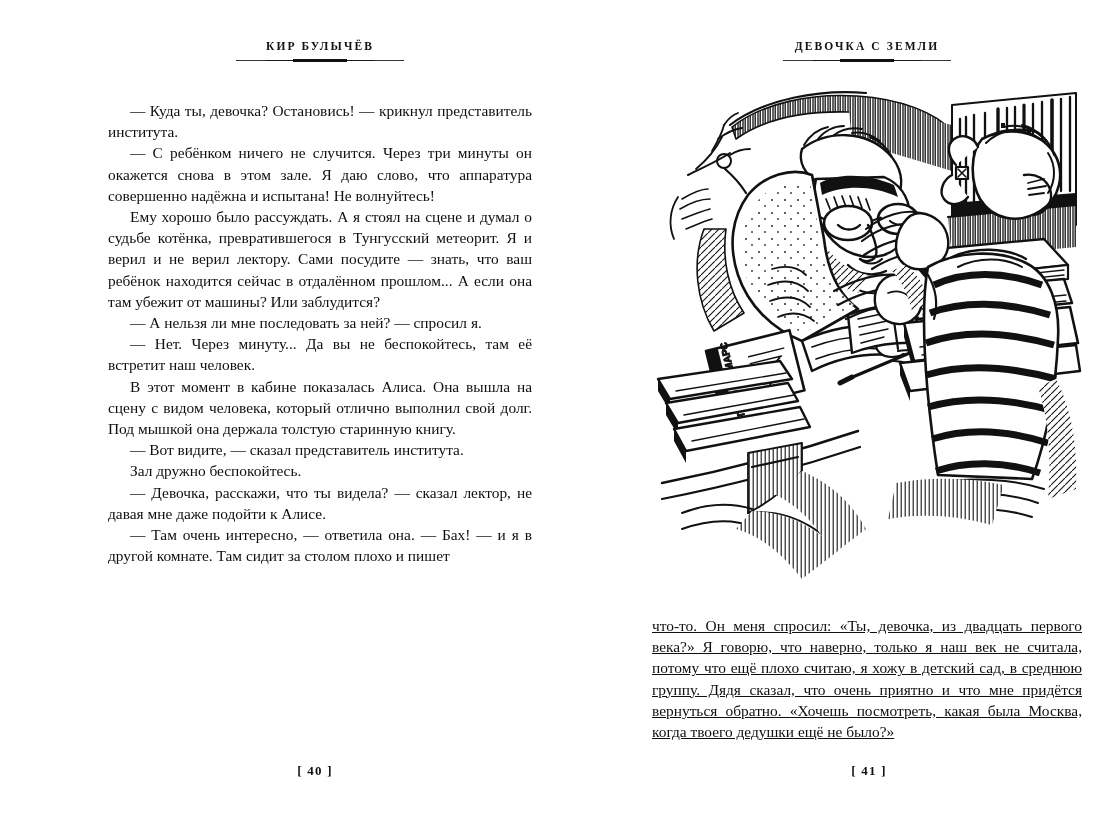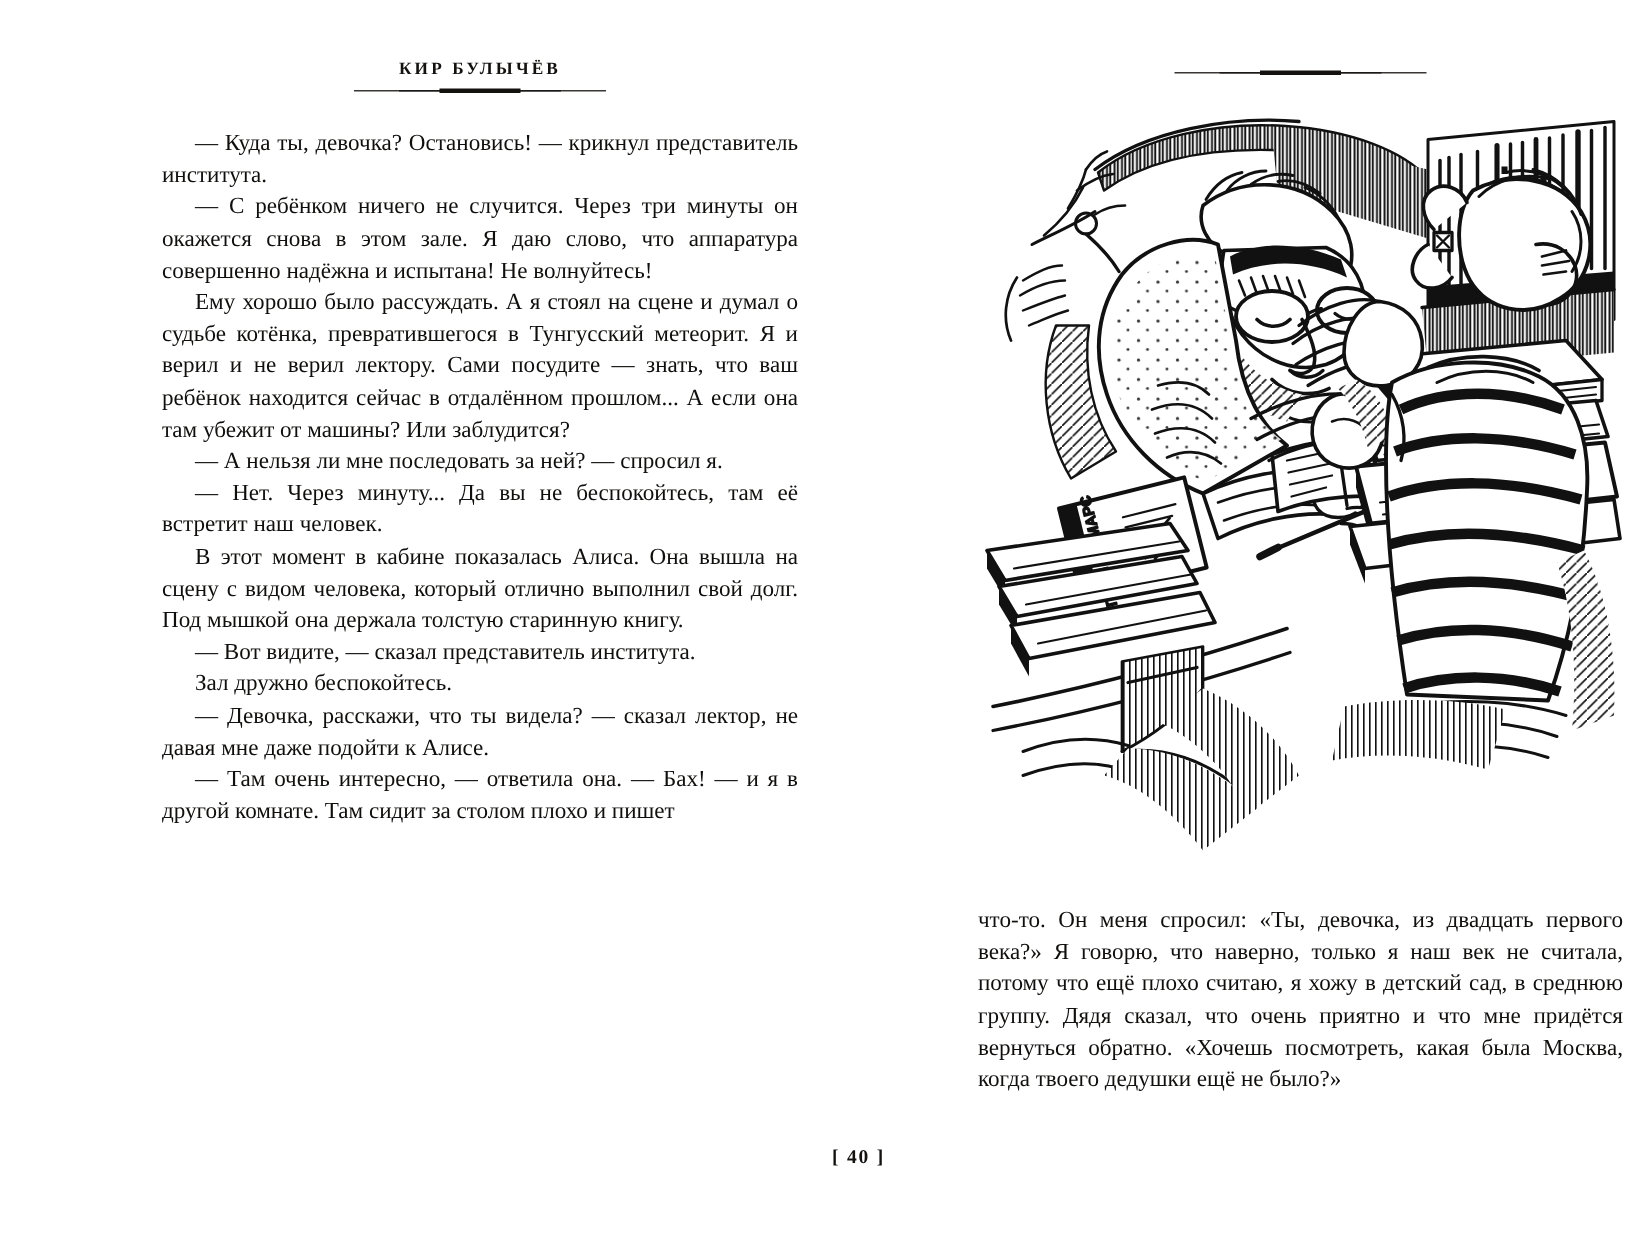--- a/index.html
+++ b/index.html
@@ -63,45 +63,45 @@
   .runrule .mid {
     position: absolute;
     left: 18%; width: 64%;
     top: 3.5px;
     height: 1.6px;
     background: #1c1a18;
   }
 
   
   .col {
-    margin-top: 20px;
+    margin-top: 35px;
     font-size: 15.4px;
     line-height: 21.2px;
     text-align: justify;
     text-justify: inter-word;
     hyphens: manual;
     color: #100f0d;
   }
   .col p {
     margin: 0;
     text-indent: 22px;
   }
-  .col p.noindent { text-indent: 0; }
+  .col p.noindent { text-indent: 0; text-decoration: underline; }
 
   .page-right .col.tail {
     margin-top: 0;
   }
 
   
   .folio {
     position: absolute;
     bottom: 46px;
     left: 0;
     width: 100%;
-    text-align: right;
+    text-align: center;
     font-size: 13px;
     letter-spacing: 1.2px;
     font-weight: 700;
     color: #14120f;
   }
   .page-left  .folio { padding-right: 12px; }
   .page-right .folio { padding-left: 4px; }
 
   
   .illus {
@@ -136,20 +136,21 @@
       <p>Зал дружно беспокойтесь.</p>
       <p>— Девочка, расскажи, что ты видела? — сказал лектор, не давая мне даже подойти к Алисе.</p>
       <p>— Там очень интересно, — ответила она. — Бах! — и я в другой комнате. Там сидит за столом плохо и пишет</p>
     </div>
 
     <div class="folio">[ 40 ]</div>
   </div>
 
   <div class="page page-right">
 
+    <div class="runhead">ДЕВОЧКА С ЗЕМЛИ</div>
     <div class="runrule">
       <span class="hair"></span>
       <span class="mid"></span>
       <span class="thick"></span>
     </div>
 
     <div class="illus">
       <svg viewBox="0 0 430 520" xmlns="http://www.w3.org/2000/svg">
         <defs>
 

